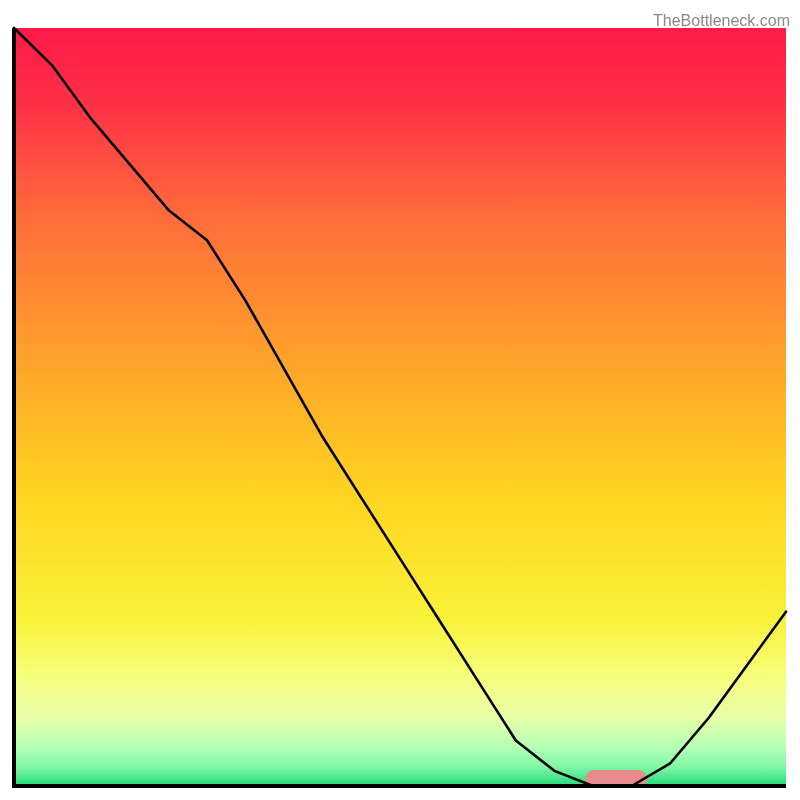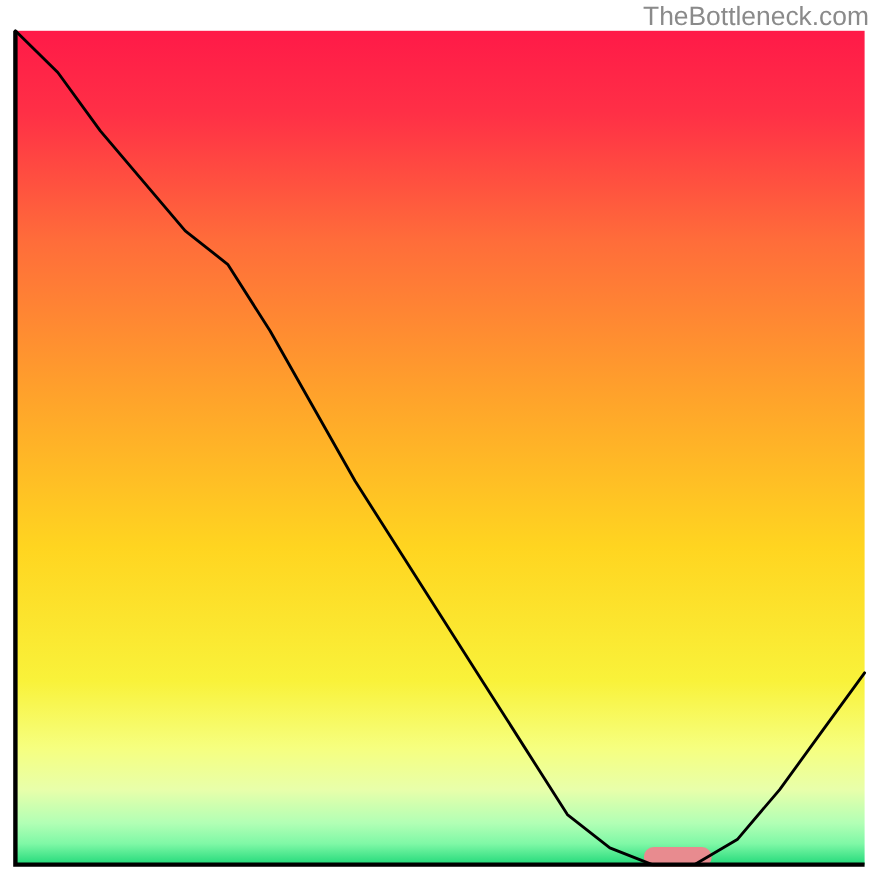--- a/index.html
+++ b/index.html
@@ -16,24 +16,24 @@
     height: 800px;
   }
   svg {
     display: block;
     position: absolute;
     top: 0;
     left: 0;
   }
   .watermark {
     position: absolute;
-    top: 2px;
+    top: 12px;
     right: 10px;
     font-family: Arial, Helvetica, sans-serif;
-    font-size: 24px;
+    font-size: 16px;
     color: #8a8a8a;
     font-weight: 500;
     user-select: none;
   }
 </style>
 </head>
 <body>
 
 <div class="container">
   <svg id="chart-svg" width="800" height="800" viewBox="0 0 800 800">

